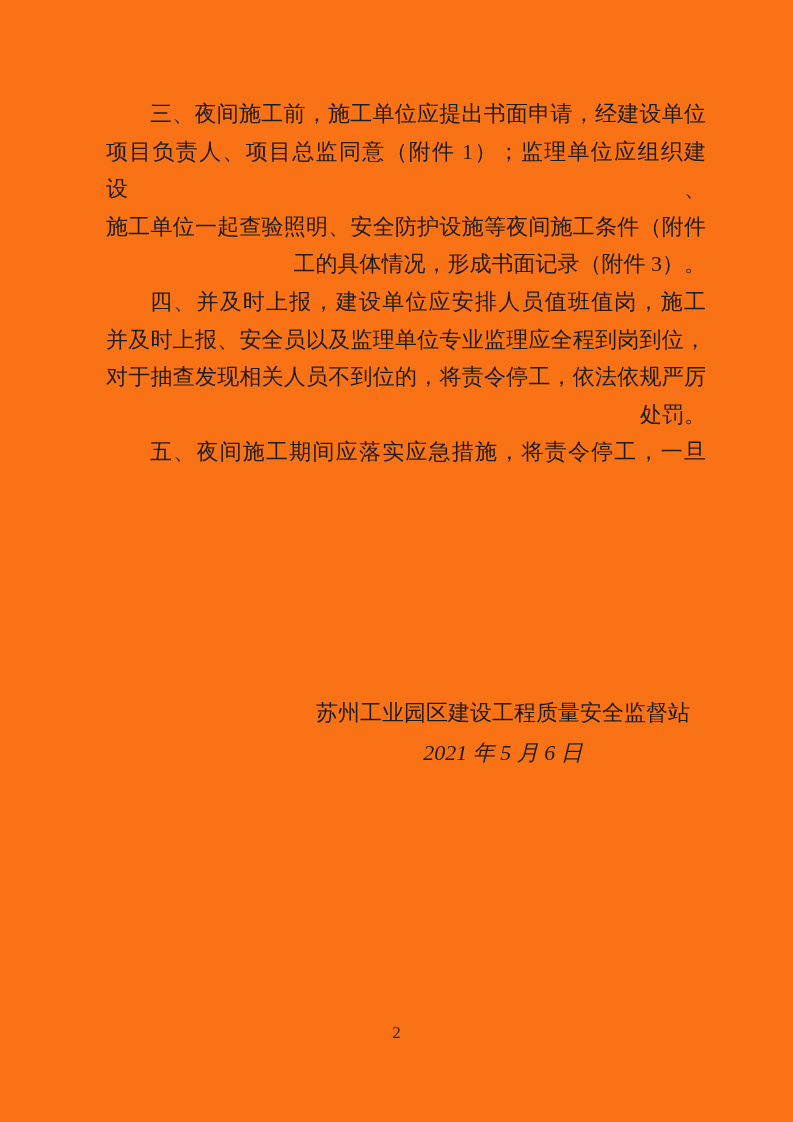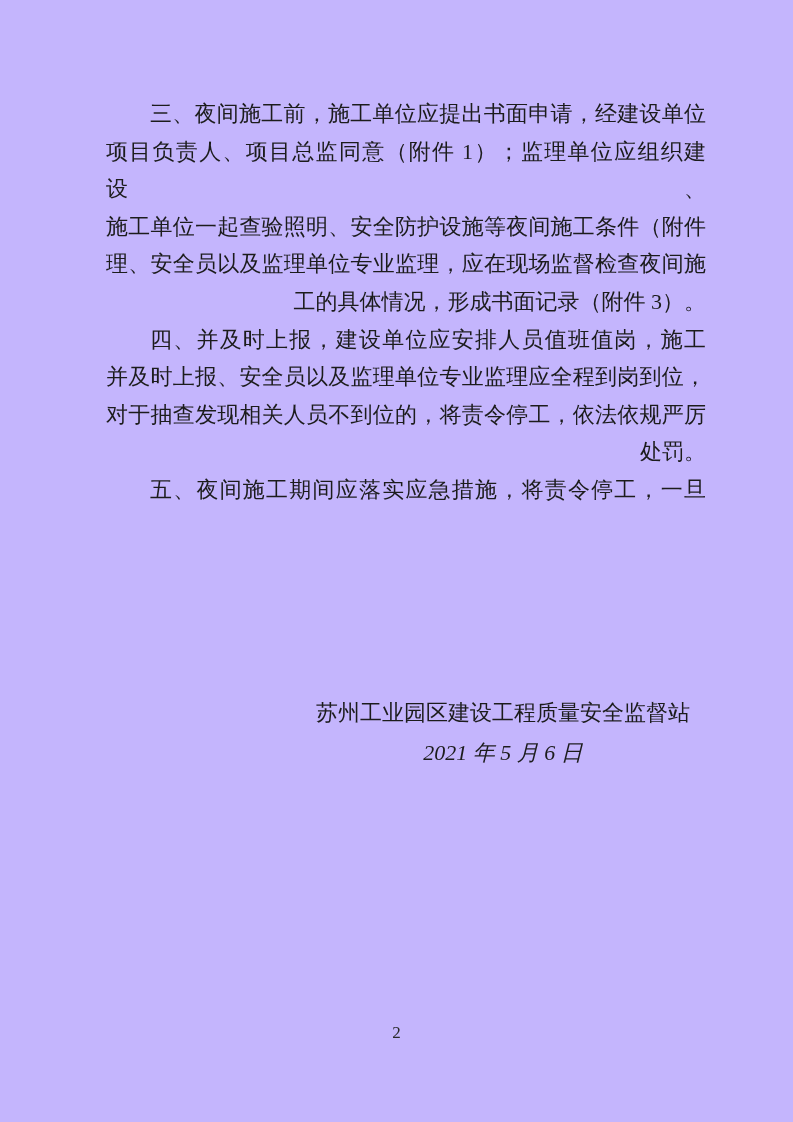--- a/index.html
+++ b/index.html
@@ -4,21 +4,21 @@
 <style>
   html, body {
     margin: 0;
     padding: 0;
     background: #ffffff;
   }
   .page {
     position: relative;
     width: 793px;
     height: 1122px;
-    background: #c4b5fd;
+    background: #f97316;
     overflow: hidden;
     font-family: "Liberation Serif", "DejaVu Serif", serif;
     color: #1c1c1c;
   }
   .doc-body {
     position: absolute;
     left: 106px;
     top: 95px;
     width: 600px;
     font-size: 22px;
@@ -66,21 +66,20 @@
 <body>
 
 <div class="page">
 
   <div class="doc-body">
 
     <div class="para">
       <span class="line fill indent">三、夜间施工前，施工单位应提出书面申请，经建设单位</span>
       <span class="line fill">项目负责人、项目总监同意（附件 1）；监理单位应组织建设、</span>
       <span class="line fill">施工单位一起查验照明、安全防护设施等夜间施工条件（附件</span>
-      <span class="line fill">理、安全员以及监理单位专业监理，应在现场监督检查夜间施</span>
       <span class="line">工的具体情况，形成书面记录（附件 3）。</span>
     </div>
 
     <div class="para">
       <span class="line fill indent">四、并及时上报，建设单位应安排人员值班值岗，施工</span>
       <span class="line fill">并及时上报、安全员以及监理单位专业监理应全程到岗到位，</span>
       <span class="line fill">对于抽查发现相关人员不到位的，将责令停工，依法依规严厉</span>
       <span class="line">处罚。</span>
     </div>
 

